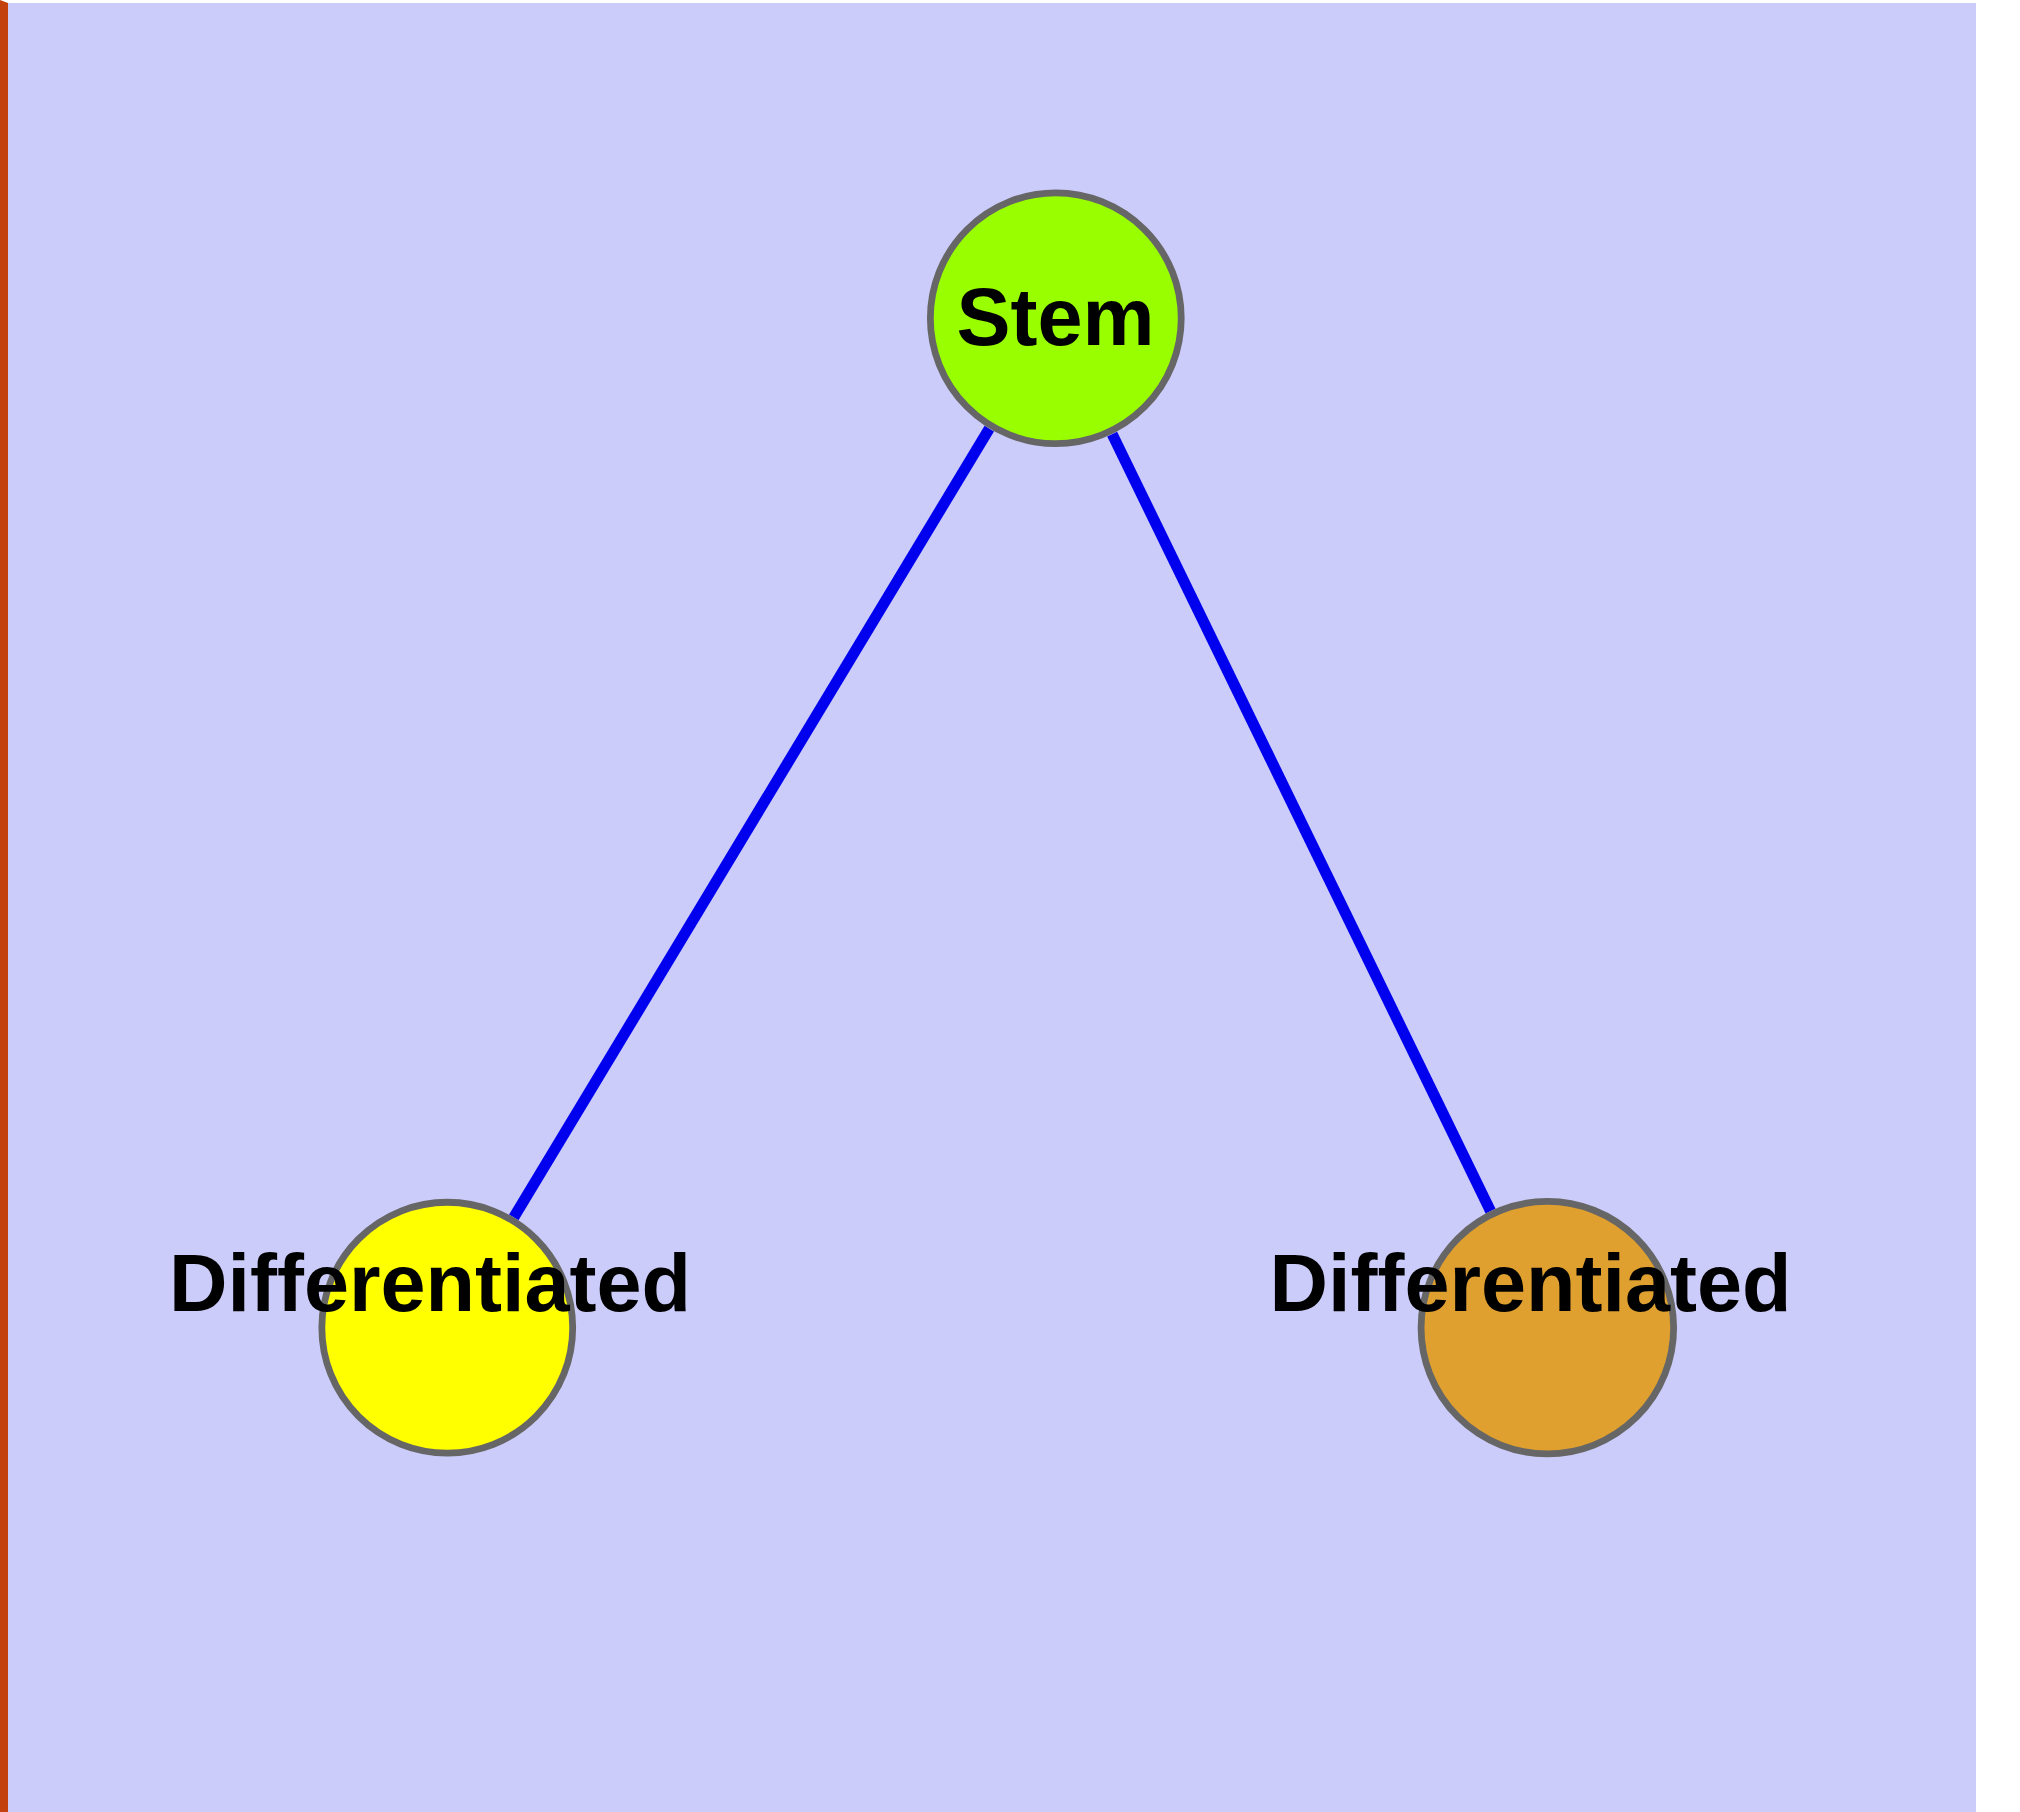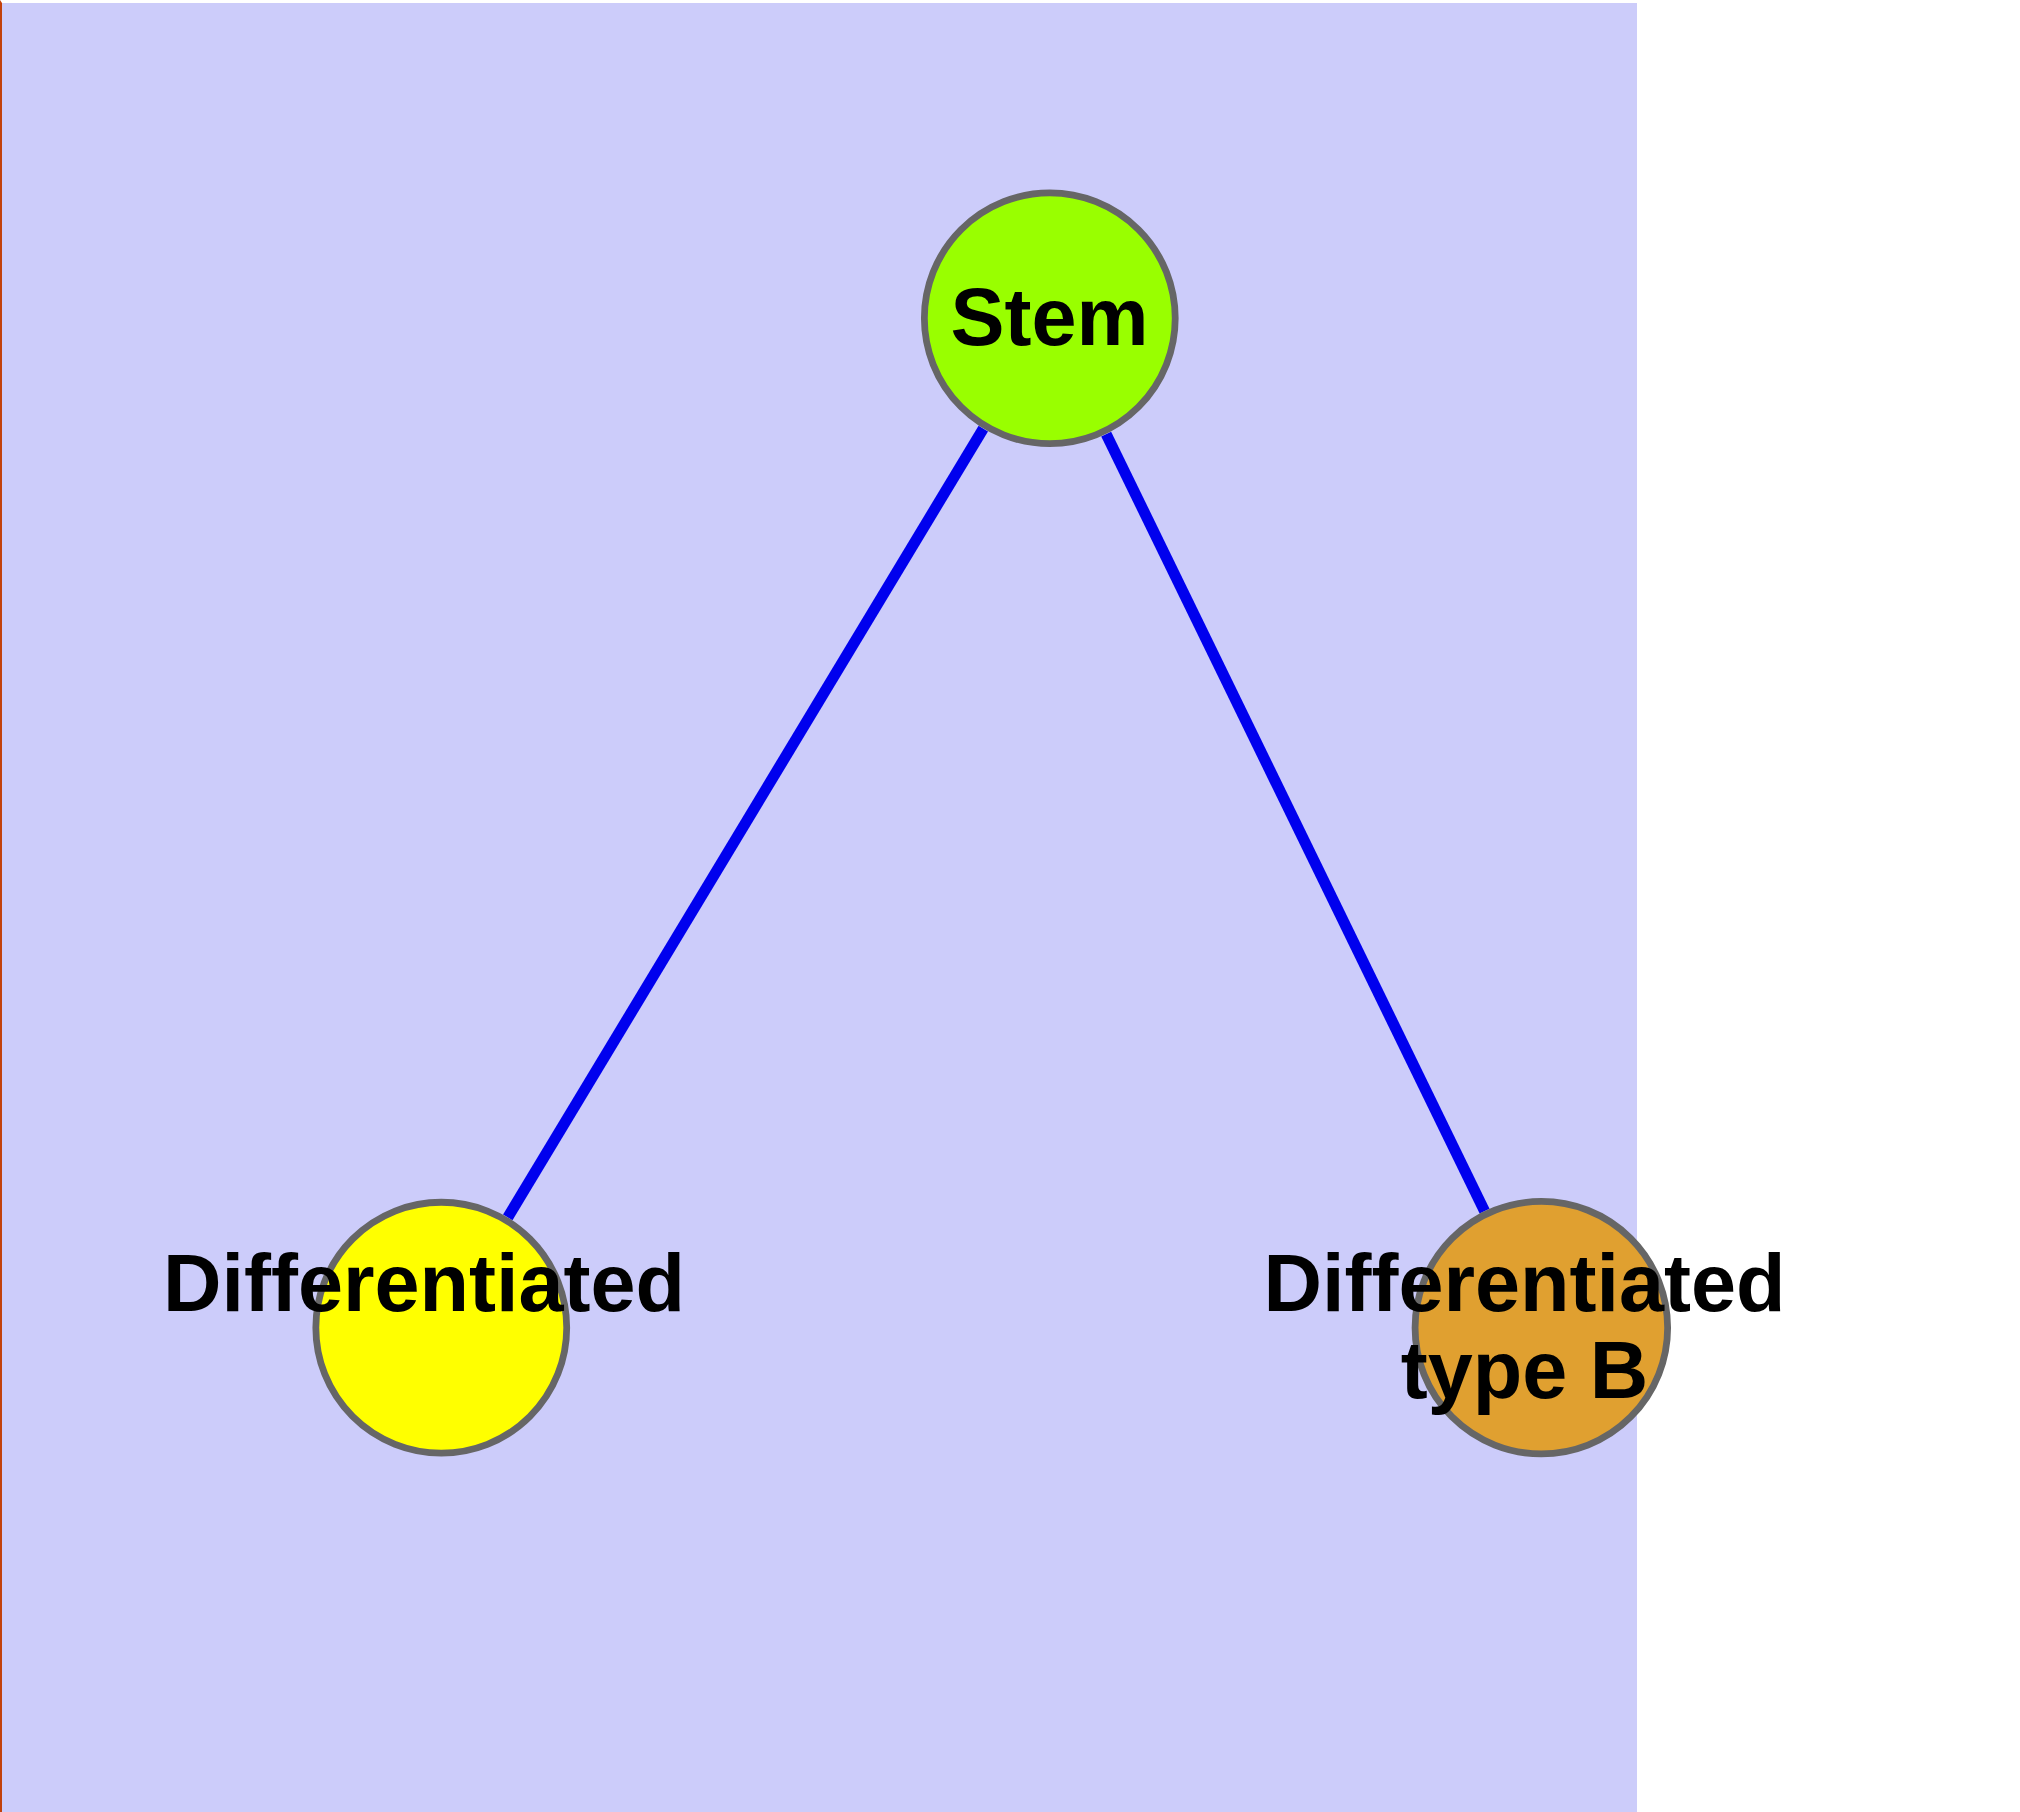--- a/index.html
+++ b/index.html
@@ -8,25 +8,25 @@
     background: #ffffff;
   }
   body {
     width: 2021px;
     height: 1812px;
     overflow: hidden;
     font-family: "Liberation Sans", sans-serif;
   }
   #graph-canvas {
     position: relative;
-    width: 1637px;
+    width: 1976px;
     height: 1812px;
     background: #ccccfa;
     box-sizing: border-box;
-    border-left: 2px solid #c2410c;
+    border-left: 8px solid #c2410c;
     border-top: 3.4px solid #ffffff;
   }
   #graph-svg {
     position: absolute;
     left: 0;
     top: 0;
     width: 2021px;
     height: 1812px;
     display: block;
   }
@@ -79,17 +79,16 @@
   <div class="node-label" id="label-stem" style="left: 37px; top: 271px;">
     <div>Stem</div>
   </div>
 
   <div class="node-label" id="label-diff-a" style="left: 2.5px; top: 1237px;">
     <div>Differentiated</div>
   </div>
 
   <div class="node-label" id="label-diff-b" style="left: 1103px; top: 1237px;">
     <div>Differentiated</div>
-    <div>type B</div>
   </div>
 
 </div>
 
 
 </body></html>

